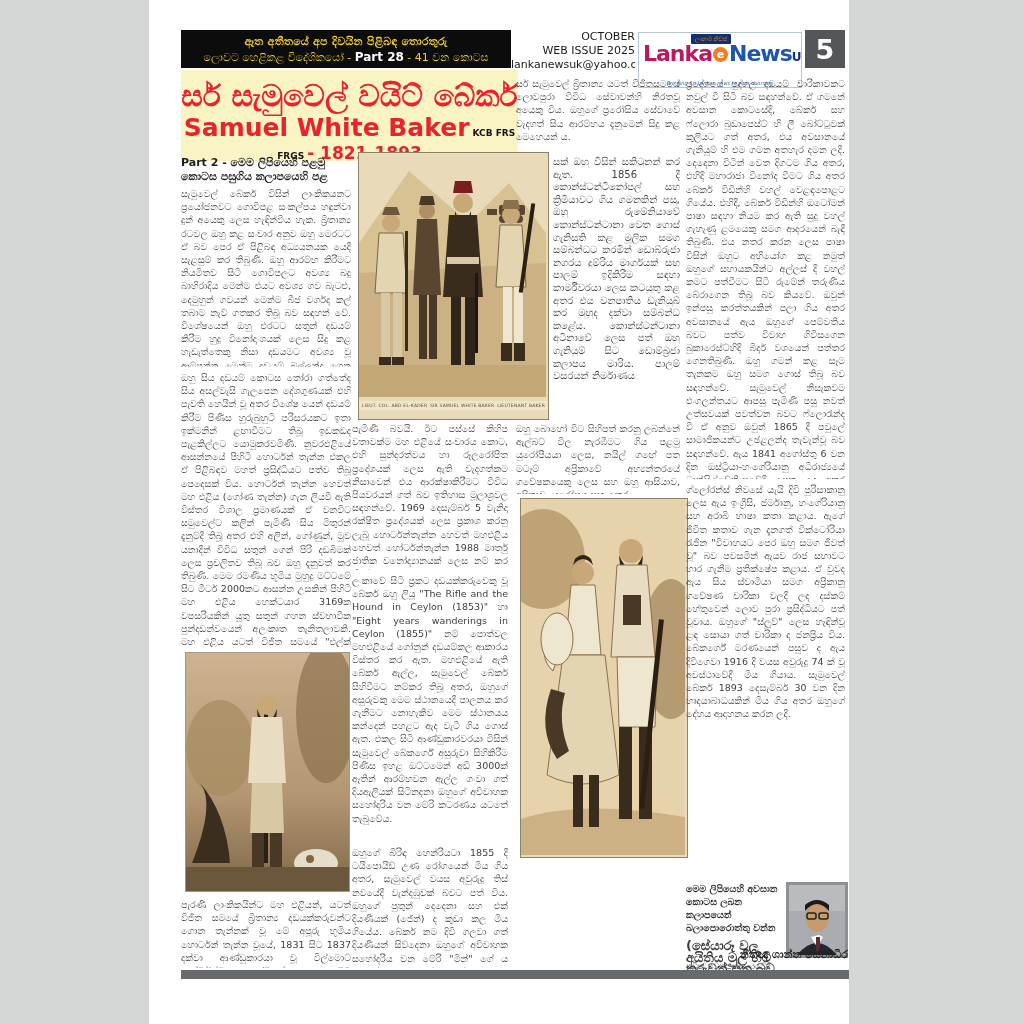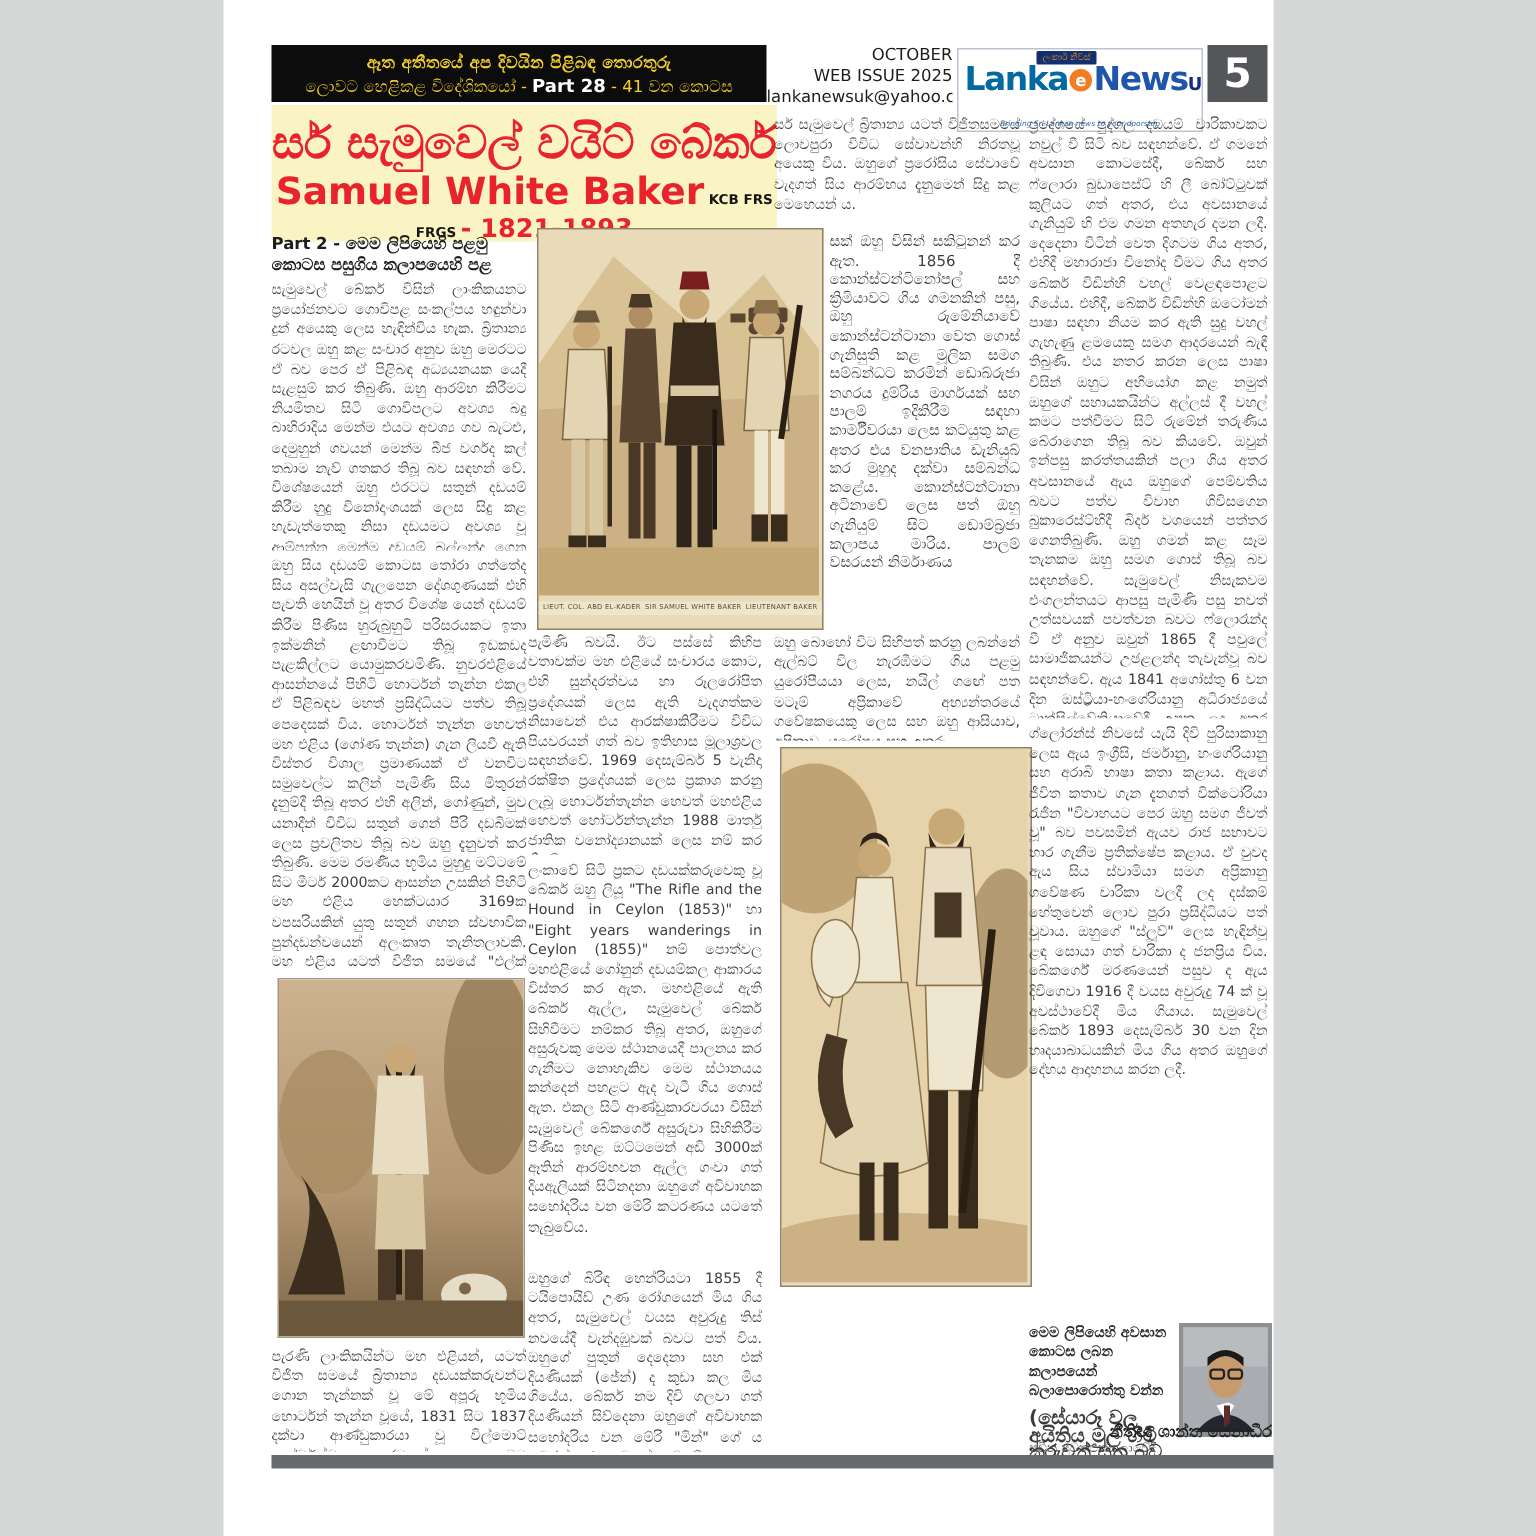--- a/index.html
+++ b/index.html
@@ -27,21 +27,21 @@
     background:#ffffff;border:1px solid #b9c6d2;
     position:absolute;overflow:hidden;
   }
   .logo .skyline{
     position:absolute;left:0;right:0;top:6px;height:34px;opacity:.55;
     background:
       linear-gradient(#cfe3f2,#e8f2fa 70%,rgba(255,255,255,0)),
       repeating-linear-gradient(90deg,#bcd7ec 0 9px,#dcecf7 9px 14px,#cade f0 14px 22px);
   }
   .logo .row{position:absolute;left:4px;top:8px;white-space:nowrap;}
-  .logo .w1{font-size:22px;font-weight:800;color:#0369a1;letter-spacing:-1px;}
+  .logo .w1{font-size:22px;font-weight:800;color:#be185d;letter-spacing:-1px;}
   .logo .e{
     display:inline-block;width:15px;height:15px;border-radius:50%;
     background:#f47b20;color:#fff;font-size:11px;font-weight:bold;
     text-align:center;line-height:15px;vertical-align:3px;margin:0 1px;
   }
   .logo .w2{font-size:22px;font-weight:800;color:#1d56aa;letter-spacing:-1px;}
   .logo .w3{font-size:12px;font-weight:800;color:#142f7c;}
   .logo .chip{
     position:absolute;left:52px;top:1px;background:#123070;color:#f7941d;
     font-size:6px;padding:1px 4px;border-radius:1px;

